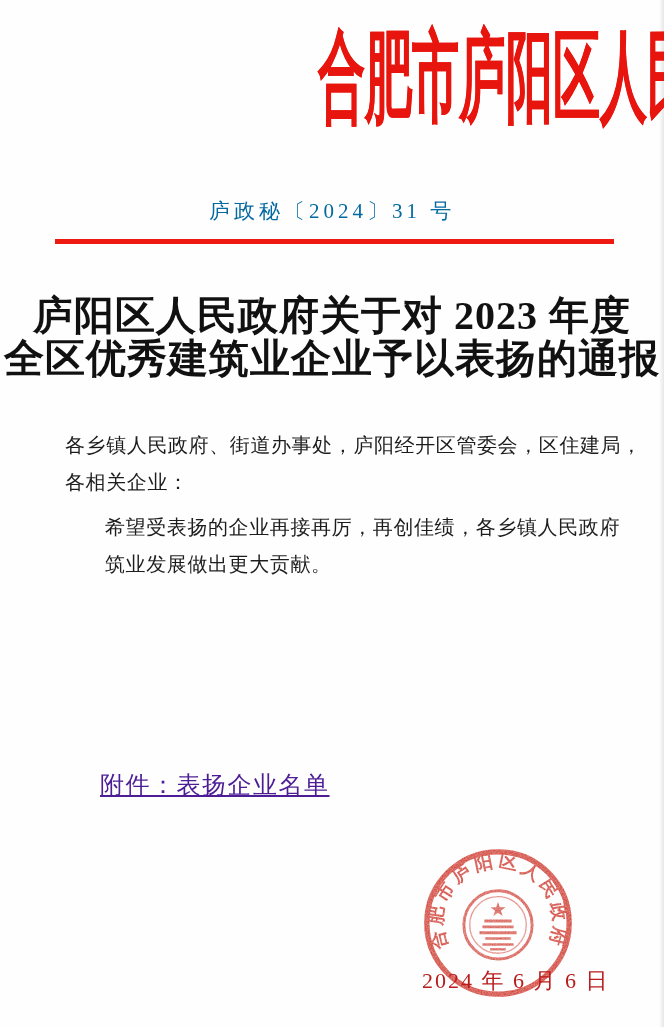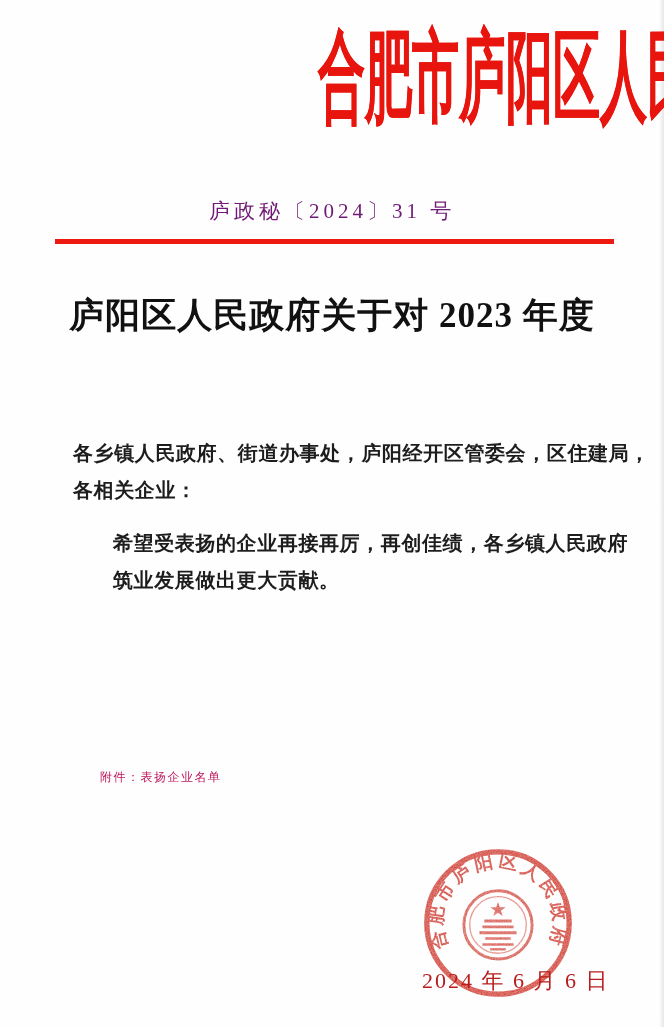--- a/index.html
+++ b/index.html
@@ -44,70 +44,70 @@
   }
   
   .doc-number {
     position: absolute;
     top: 197px;
     left: 0;
     width: 100%;
     text-align: center;
     font-size: 21px;
     letter-spacing: 4px;
-    color: #701a75;
+    color: #0369a1;
   }
   
   .red-rule {
     position: absolute;
     top: 239px;
     left: 55px;
     width: 559px;
     height: 5px;
     background: #ee1a12;
   }
   
   .doc-title {
     position: absolute;
     top: 294px;
     left: 0;
     width: 100%;
     text-align: center;
-    font-size: 35px;
+    font-size: 40px;
     font-weight: bold;
     line-height: 43px;
     letter-spacing: 1px;
     color: #111;
   }
   
   .body-text {
     position: absolute;
     top: 419px;
     left: 57px;
     width: 565px;
     font-size: 20px;
     line-height: 37px;
     letter-spacing: 0.6px;
     color: #1d1d1d;
   }
   .body-text p {
-    margin: 16px;
+    margin: 8px;
     white-space: pre;
-    font-weight: bold;
   }
   .para-indent-first { text-indent: 2em; margin-top: 3px; }
   .para-indent-block { padding-left: 2em; margin-top: 2px; }
   
   .attachment {
     position: absolute;
     top: 769px;
     left: 100px;
-    font-size: 12px;
+    font-size: 24px;
     letter-spacing: 1.5px;
-    color: #be185d;
+    color: #4c1d95;
+    text-decoration: underline;
   }
   
   .seal {
     position: absolute;
     top: 843px;
     left: 420px;
     width: 156px;
     height: 160px;
   }
   .seal svg { width: 100%; height: 100%; }
@@ -131,20 +131,21 @@
   <div class="letterhead">
     <span class="inner">合肥市庐阳区人民政府文件</span>
   </div>
 
   <div class="doc-number">庐政秘〔2024〕31 号</div>
 
   <div class="red-rule"></div>
 
   <div class="doc-title">
     <div>庐阳区人民政府关于对 2023 年度</div>
+    <div>全区优秀建筑业企业予以表扬的通报</div>
   </div>
 
   <div class="body-text">
     <p>各乡镇人民政府、街道办事处，庐阳经开区管委会，区住建局，
 各相关企业：</p>
     <p class="para-indent-block">希望受表扬的企业再接再厉，再创佳绩，各乡镇人民政府
 筑业发展做出更大贡献。</p>
   </div>
 
   <div class="attachment">附件：表扬企业名单</div>

